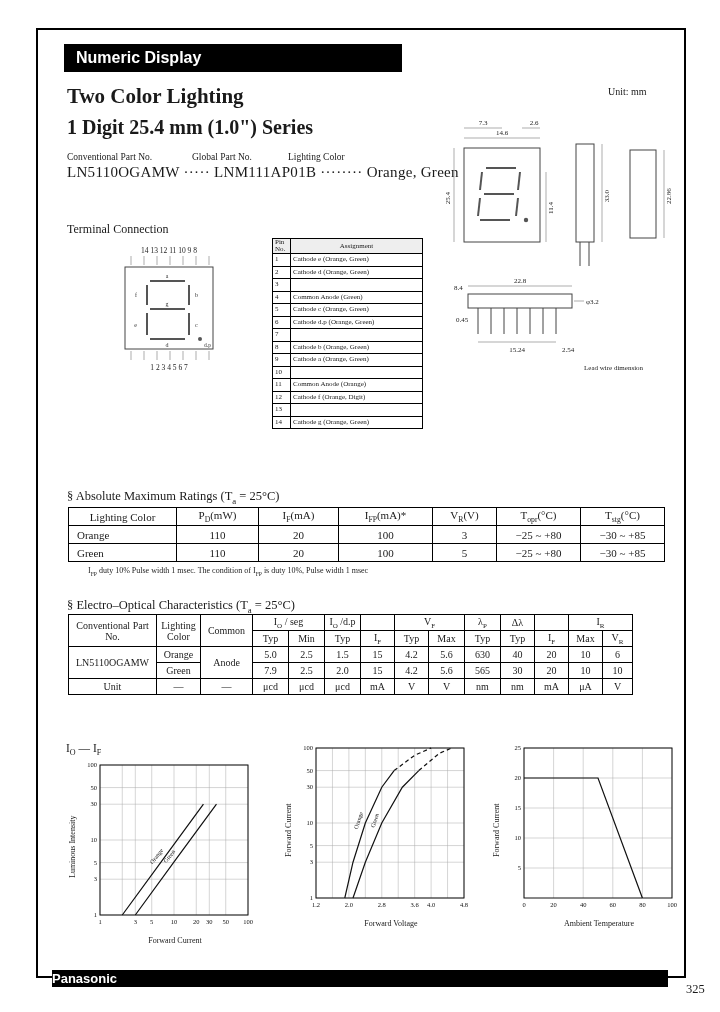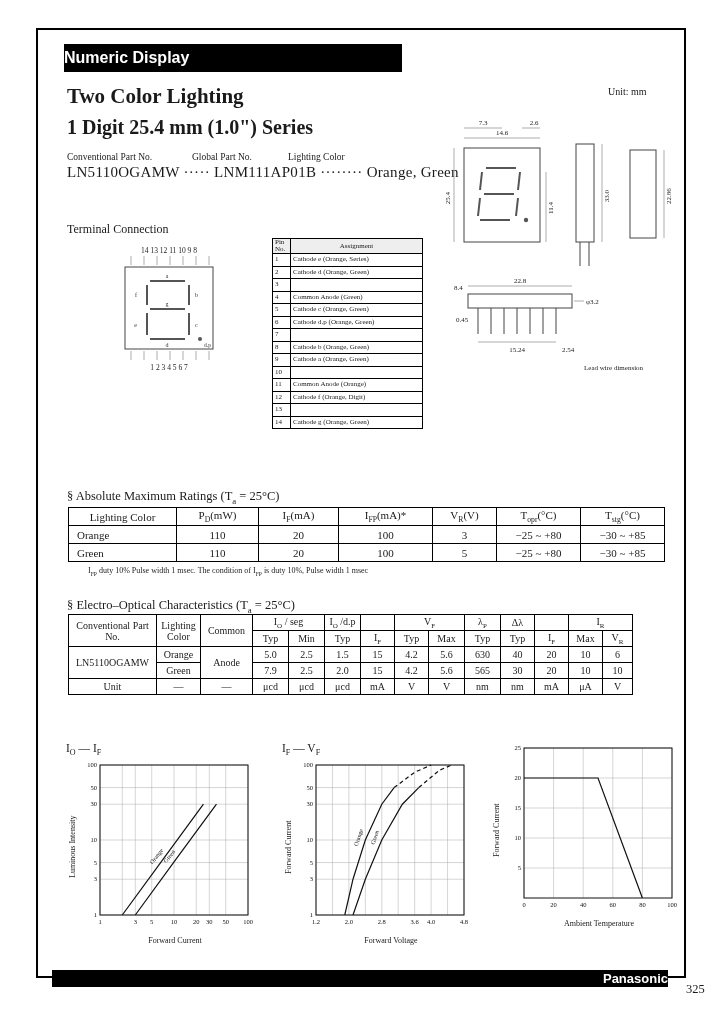--- a/index.html
+++ b/index.html
@@ -3,21 +3,21 @@
 <meta charset="utf-8">
 <style>
   *{box-sizing:border-box}
   html,body{margin:0;padding:0}
   body{width:720px;height:1012px;position:relative;background:#fff;color:#1a1a1a;
        font-family:"Liberation Serif",serif;overflow:hidden}
   .abs{position:absolute}
   .frame{left:36px;top:28px;width:650px;height:950px;border:2px solid #000}
   .headerbar{left:64px;top:44px;width:338px;height:28px;background:#000;color:#fff;
              font-family:"Liberation Sans",sans-serif;font-size:16px;font-weight:bold;
-             line-height:28px;padding-left:0}
+             line-height:28px;padding-left:12px}
   .title1{left:67px;top:84px;font-size:21px;font-weight:bold}
   .title2{left:67px;top:116px;font-size:20px;font-weight:bold}
   .unitmm{left:608px;top:86px;font-size:10px}
   .plab{font-size:9.5px;top:152px}
   .plab1{left:67px}.plab2{left:192px}.plab3{left:288px}
   .partline{left:67px;top:164px;font-size:15px;letter-spacing:.3px}
   .termhead{left:67px;top:222px;font-size:12px}
   table{border-collapse:collapse}
   th,td{border:1px solid #000;font-weight:normal}
   .pintable{left:272px;top:238px}
@@ -41,21 +41,21 @@
   .ylab{writing-mode:vertical-rl;transform:rotate(180deg);font-size:8px;width:12px;
         display:flex;align-items:center;justify-content:center;height:170px}
   .xlab{text-align:center;font-size:8px;margin-top:1px;padding-left:12px}
   .segsvg{left:105px;top:243px}
   .pkgsvg{left:434px;top:98px}
   .ln{fill:none;stroke:#444;stroke-width:1}
   .seg{stroke:#555;stroke-width:2;fill:none}
   .dim{stroke:#777;stroke-width:.6}
   .dtx{font-size:7px;fill:#222;font-family:"Liberation Serif",serif}
   .footbar{left:52px;top:970px;width:616px;height:17px;background:#000;color:#fff;
-           text-align:right;font-family:"Liberation Sans",sans-serif;font-weight:bold;
+           text-align:left;font-family:"Liberation Sans",sans-serif;font-weight:bold;
            font-size:13px;line-height:17px}
   .pageno{left:686px;top:982px;font-size:12.5px}
   sub{font-size:70%}
 </style>
 </head>
 <body>
 
 <div class="abs frame"></div>
 
 <div class="abs headerbar">
@@ -161,21 +161,21 @@
   <table>
     <thead>
       <tr>
         <th>Pin No.</th>
         <th class="acol">Assignment</th>
       </tr>
     </thead>
     <tbody>
         <tr>
           <td>1</td>
-          <td>Cathode e (Orange, Series)</td>
+          <td>Cathode e (Orange, Green)</td>
         </tr>
         <tr>
           <td>2</td>
           <td>Cathode d (Orange, Green)</td>
         </tr>
         <tr>
           <td>3</td>
           <td></td>
         </tr>
         <tr>
@@ -411,21 +411,20 @@
           <polyline points="44.27621967913461,156 84.99311780521157,100.47279828793171 125.44756064173079,45.21590589602532" fill="none" stroke="#111" stroke-width="1.2"></polyline>
           <text x="79.99311780521157" y="98.47279828793171" text-anchor="middle" font-size="6" fill="#111" font-family="&quot;Liberation Serif&quot;, serif" transform="rotate(-52 79.99311780521157 98.47279828793171)">Orange</text>
           <polyline points="57.30697284925502,156 97.87263402959299,100.47279828793171 138.4783138118512,45.21590589602532" fill="none" stroke="#111" stroke-width="1.2"></polyline>
           <text x="92.87263402959299" y="98.47279828793171" text-anchor="middle" font-size="6" fill="#111" font-family="&quot;Liberation Serif&quot;, serif" transform="rotate(-52 92.87263402959299 98.47279828793171)">Green</text>
         </svg></div>
   </div>
   <div class="xlab">Forward Current</div>
 </div>
 
 <div class="abs chart-block cb2">
-  <div class="chart-title">I<sub>F</sub> — V<sub>F</sub></div>
   <div class="chart-row">
     <div class="ylab">Forward Current</div>
     <div class="plot"><svg width="176" height="172">
           <line x1="22" y1="6" x2="22" y2="156" stroke="#aaa" stroke-width="0.5"></line>
           <text x="22" y="165" text-anchor="middle" font-size="6.5" fill="#111" font-family="&quot;Liberation Serif&quot;, serif">1.2</text>
           <line x1="38.44444444444445" y1="6" x2="38.44444444444445" y2="156" stroke="#aaa" stroke-width="0.5"></line>
           <line x1="54.88888888888889" y1="6" x2="54.88888888888889" y2="156" stroke="#aaa" stroke-width="0.5"></line>
           <text x="54.88888888888889" y="165" text-anchor="middle" font-size="6.5" fill="#111" font-family="&quot;Liberation Serif&quot;, serif">2.0</text>
           <line x1="71.33333333333334" y1="6" x2="71.33333333333334" y2="156" stroke="#aaa" stroke-width="0.5"></line>
           <line x1="87.77777777777779" y1="6" x2="87.77777777777779" y2="156" stroke="#aaa" stroke-width="0.5"></line>

